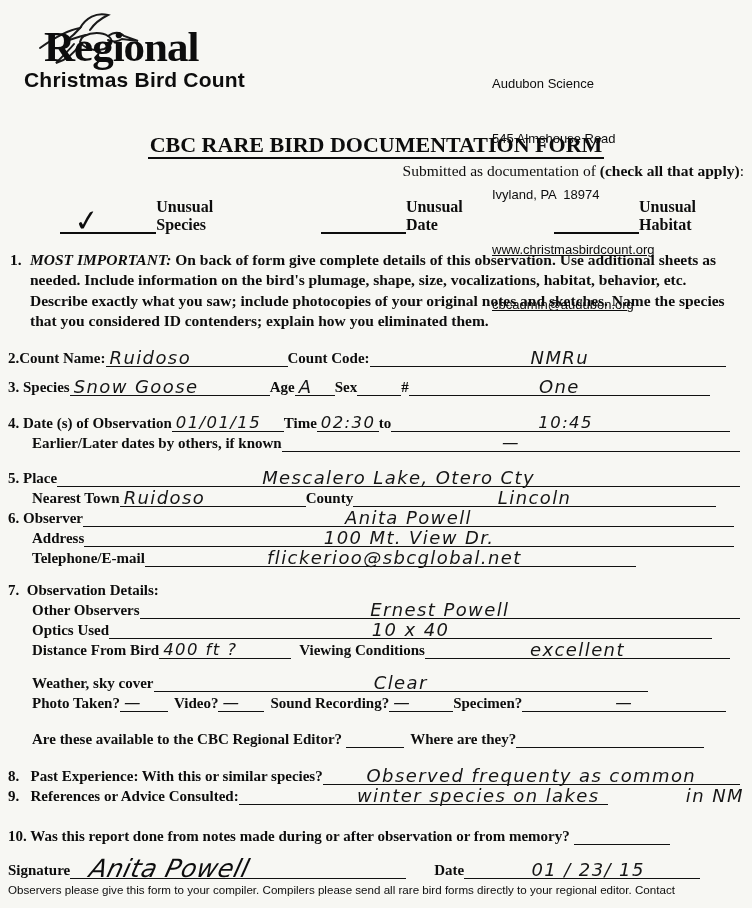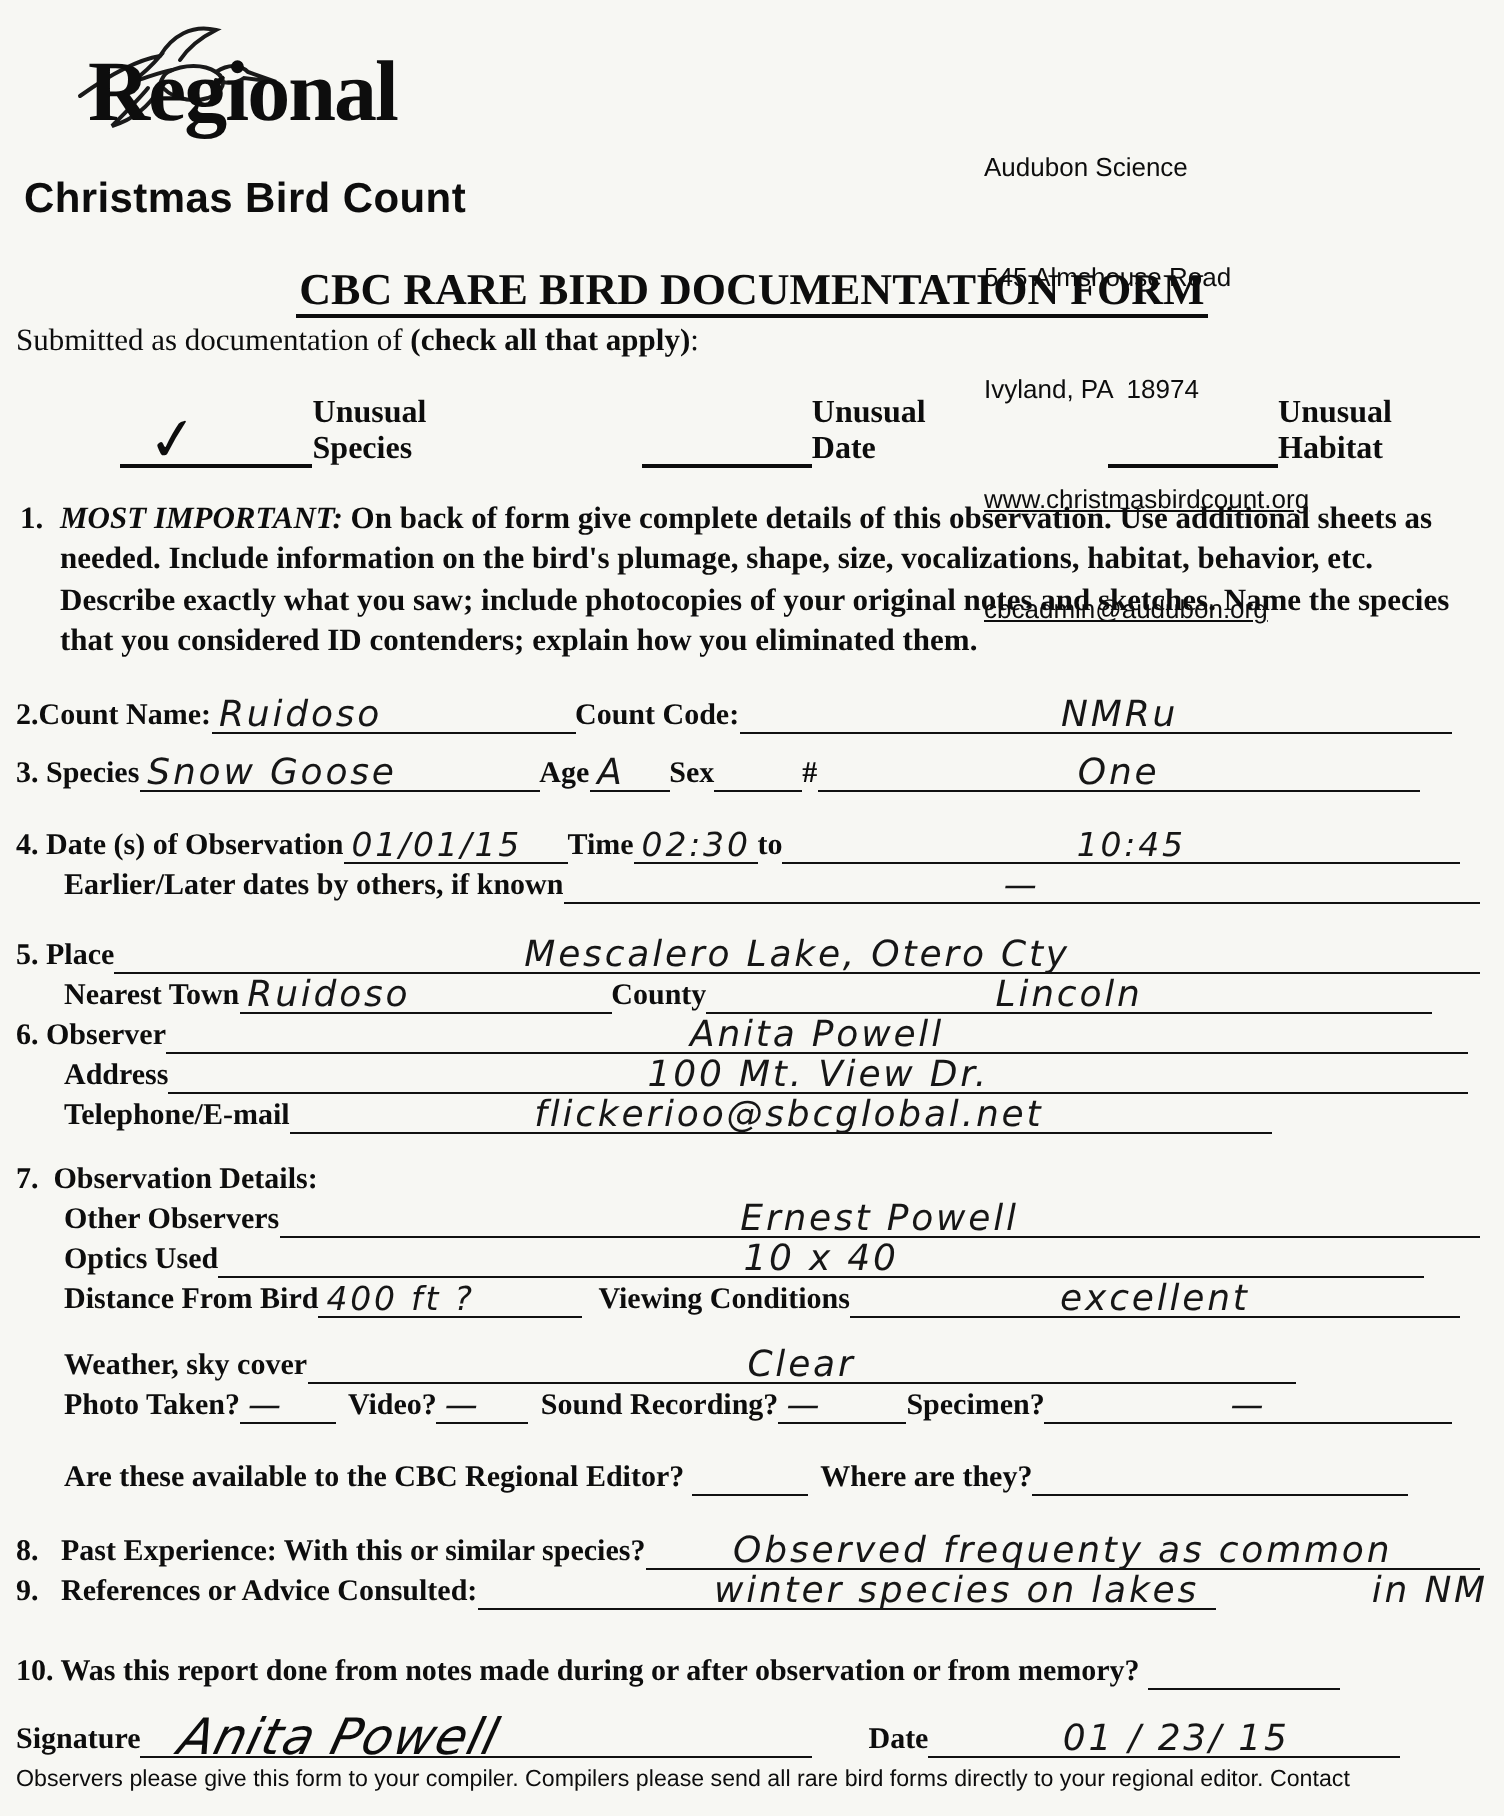--- a/index.html
+++ b/index.html
@@ -12,27 +12,27 @@
     color:#0d0d0d;
     font-family:"Liberation Serif", serif;
     overflow:hidden;
     padding:6px 8px 0 8px;
   }
   
   .header { position:relative; height:122px; }
   .logo { position:absolute; left:0; top:0; width:320px; height:100px; }
   .bird-svg { position:absolute; left:26px; top:2px; }
   .logo-word { position:absolute; left:36px; top:16px; font-size:43px; font-weight:bold; letter-spacing:-1px; font-family:"Liberation Serif", serif; }
-  .logo-sub { position:absolute; left:4px; top:62px; font-family:"Liberation Sans", sans-serif; font-weight:bold; font-size:21px; letter-spacing:0.2px;margin-top:20px; }
+  .logo-sub { position:absolute; left:16px; top:62px; font-family:"Liberation Sans", sans-serif; font-weight:bold; font-size:21px; letter-spacing:0.2px; }
   .contact { position:absolute; left:484px; top:32px; font-family:"Liberation Sans", sans-serif; font-size:13px; line-height:1.42; white-space:pre; }
   .contact .und { text-decoration:underline; }
   
   .title { text-align:center; font-size:22px; font-weight:bold; margin-top:4px; }
   .title span { border-bottom:2.5px solid #0d0d0d; padding:0 2px; }
-  .subtitle { text-align:left; font-size:15.5px; margin-top:4px; }
+  .subtitle { text-align:right; font-size:15.5px; margin-top:4px; }
   
   .checkrow { display:flex; align-items:flex-end; margin:18px 0 0 52px; font-size:16px; }
   .chk-blank { position:relative; border-bottom:2px solid #0d0d0d; height:18px; }
   .chk-mark { position:absolute; left:14px; bottom:-6px; font-family:"DejaVu Sans", sans-serif; font-size:30px; transform:rotate(-6deg); }
   .chk-lbl { font-weight:bold; }
   
   .para1 { position:relative; margin-top:16px; padding-left:22px; font-size:15.5px; font-weight:bold; line-height:1.32; }
   .para1 .num { position:absolute; left:2px; top:0; }
   .para1 .lead { font-style:italic; }
   

